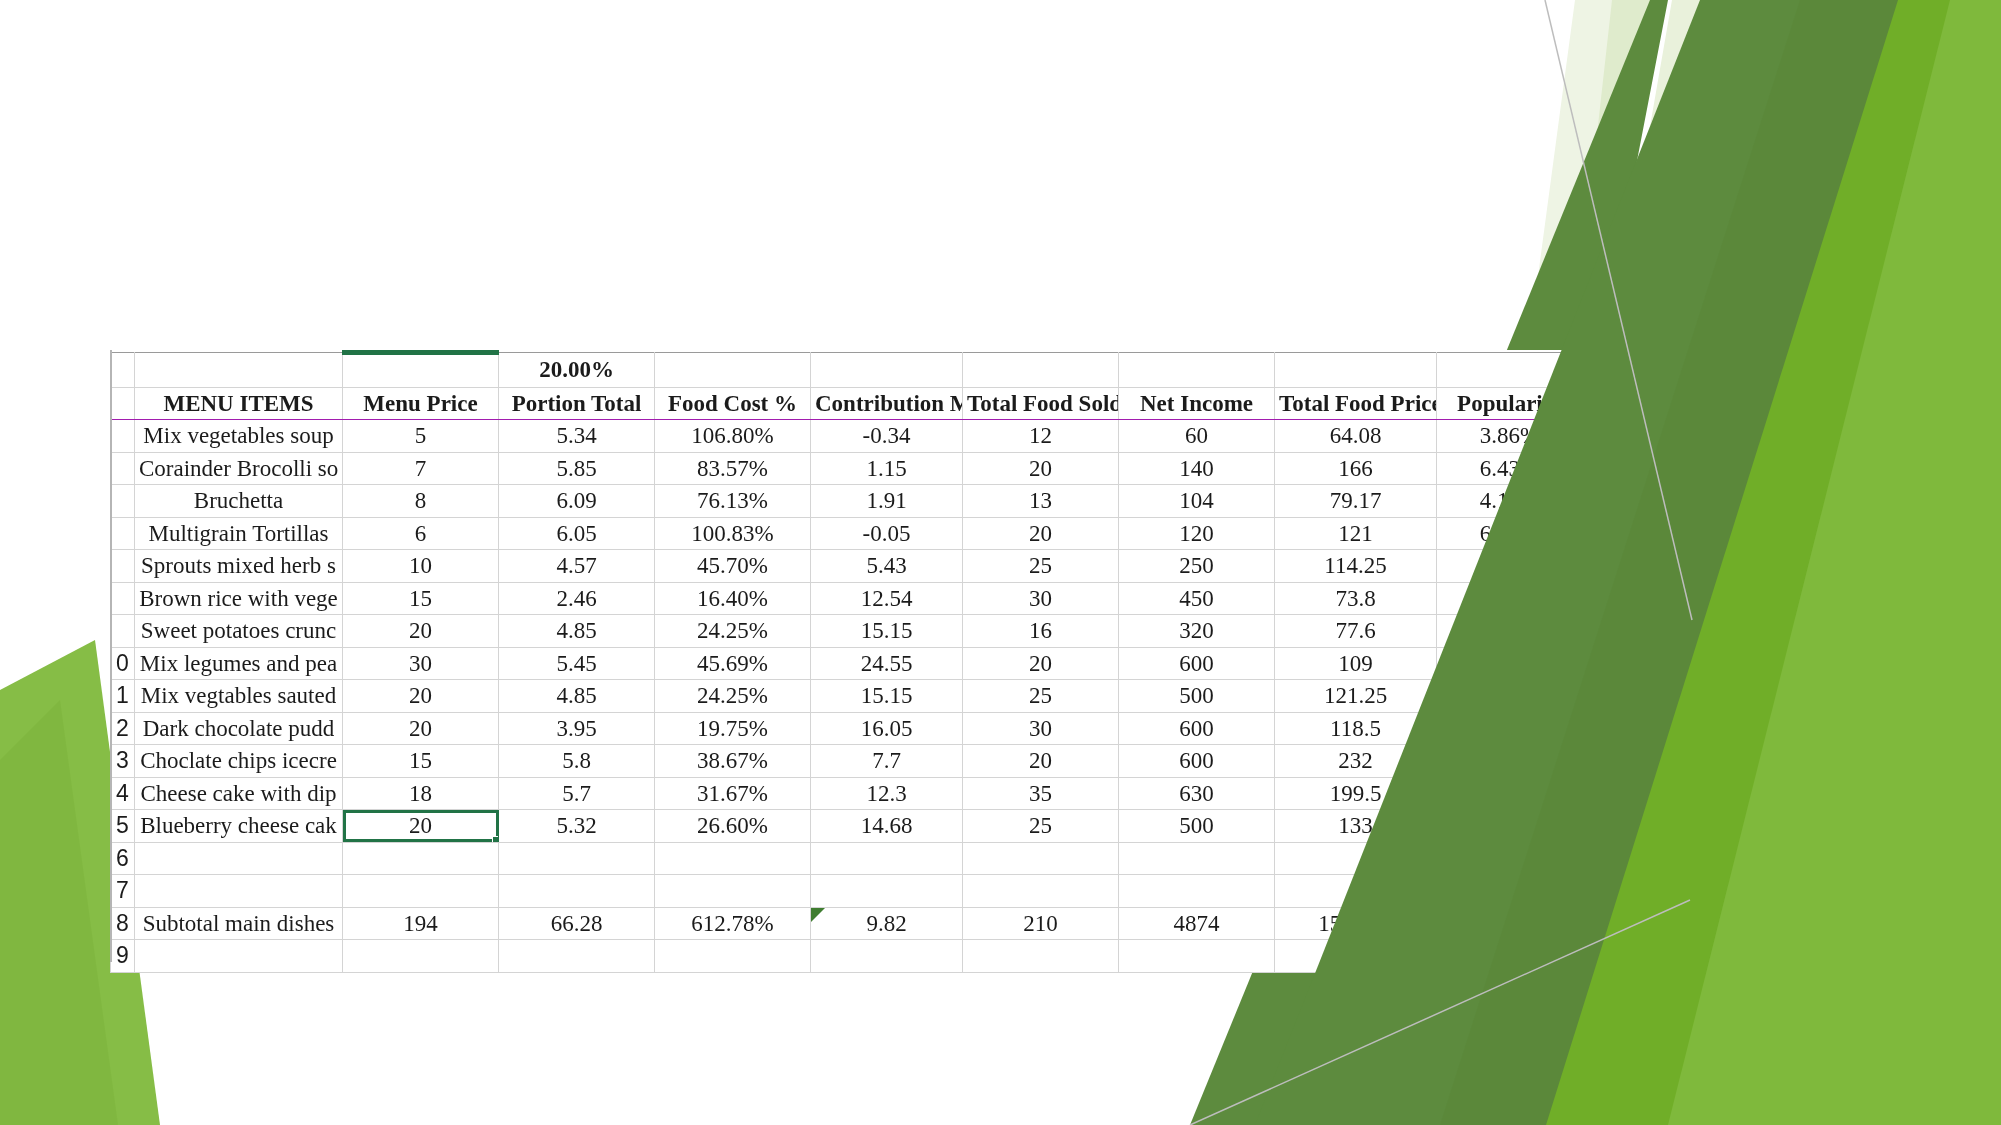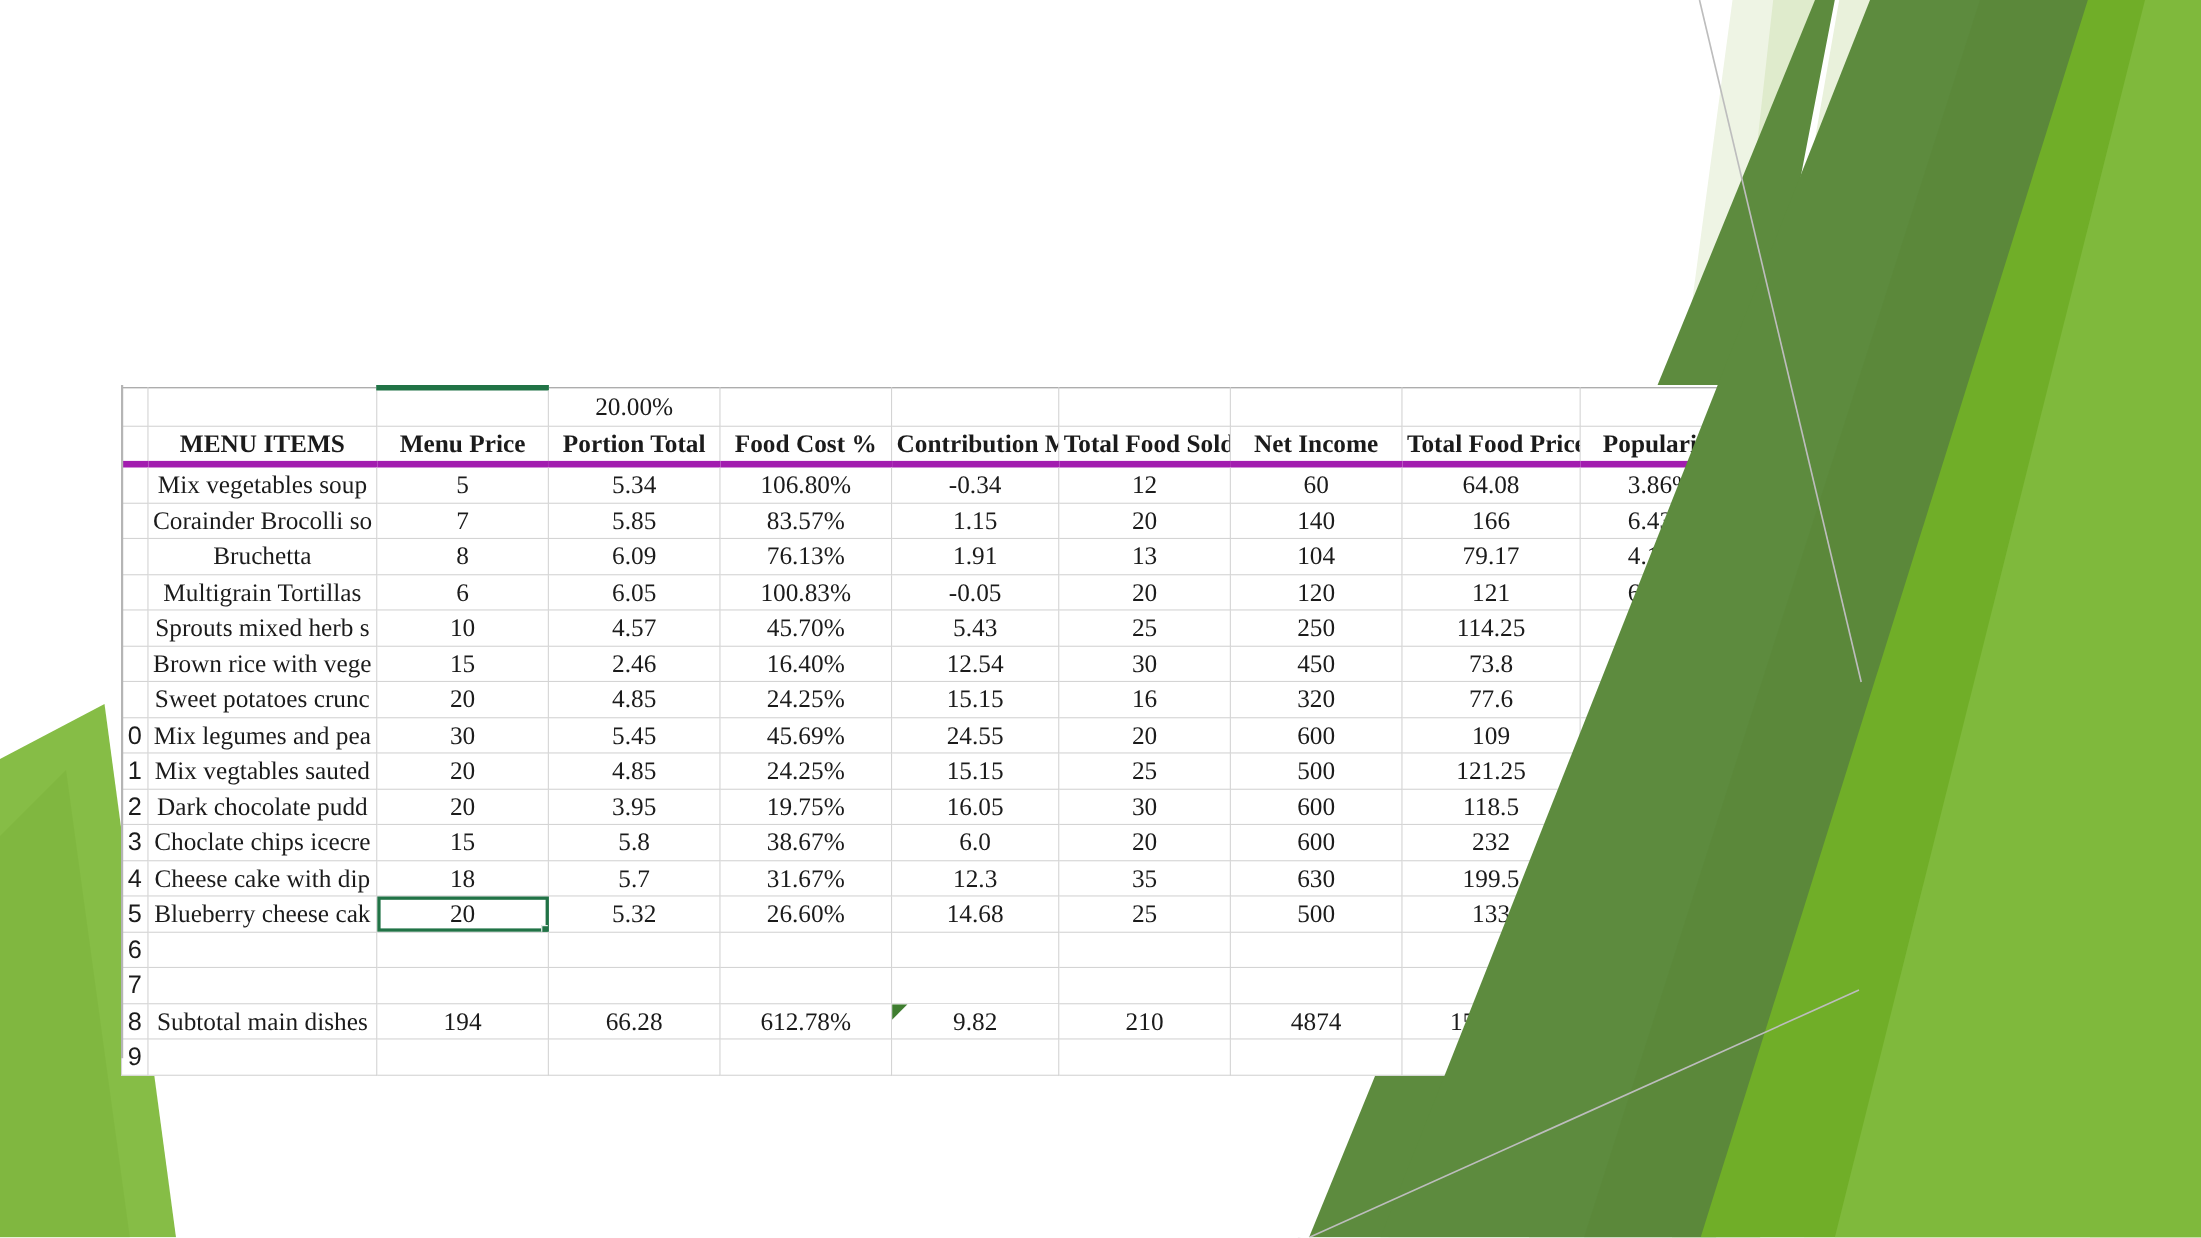--- a/index.html
+++ b/index.html
@@ -67,30 +67,30 @@
   }
 
   td.name  { text-align: left;  padding-left: 6px; }
   td.blank { border-color: #d4d4d4; }
 
   .hdr {
     font-weight: bold;
     font-size: 23px;
   }
   .topnum {
-    font-weight: normal;
+    font-weight: bold;
     font-size: 24px;
   }
   .subtotal {
     font-weight: normal;
     font-size: 25px;
   }
 
   
-  tr.header-row td { border-top: 1px solid #a6a6a6; border-bottom: 6px solid #a21caf; font-family: Liberation Serif, serif; }
+  tr.header-row td { border-top: 1px solid #a6a6a6; border-bottom: 1px solid #a21caf; font-family: Liberation Serif, serif; }
   tr.topband-row td { border-top: 1px solid #9a9a9a; }
 
   
   td.col-selected-marker {
     border-top: 5px solid #217346 !important;
   }
 
   
   td.active-cell {
     position: relative;
@@ -342,21 +342,21 @@
           <td>9.65%</td>
           <td></td>
         </tr>
 
         <tr>
           <td class="gutter">3</td>
           <td class="name">Choclate chips icecre</td>
           <td>15</td>
           <td>5.8</td>
           <td>38.67%</td>
-          <td>6.0</td>
+          <td>7.7</td>
           <td>20</td>
           <td>600</td>
           <td>232</td>
           <td>12.86%</td>
           <td></td>
         </tr>
 
         <tr>
           <td class="gutter">4</td>
           <td class="name">Cheese cake with dip</td>

